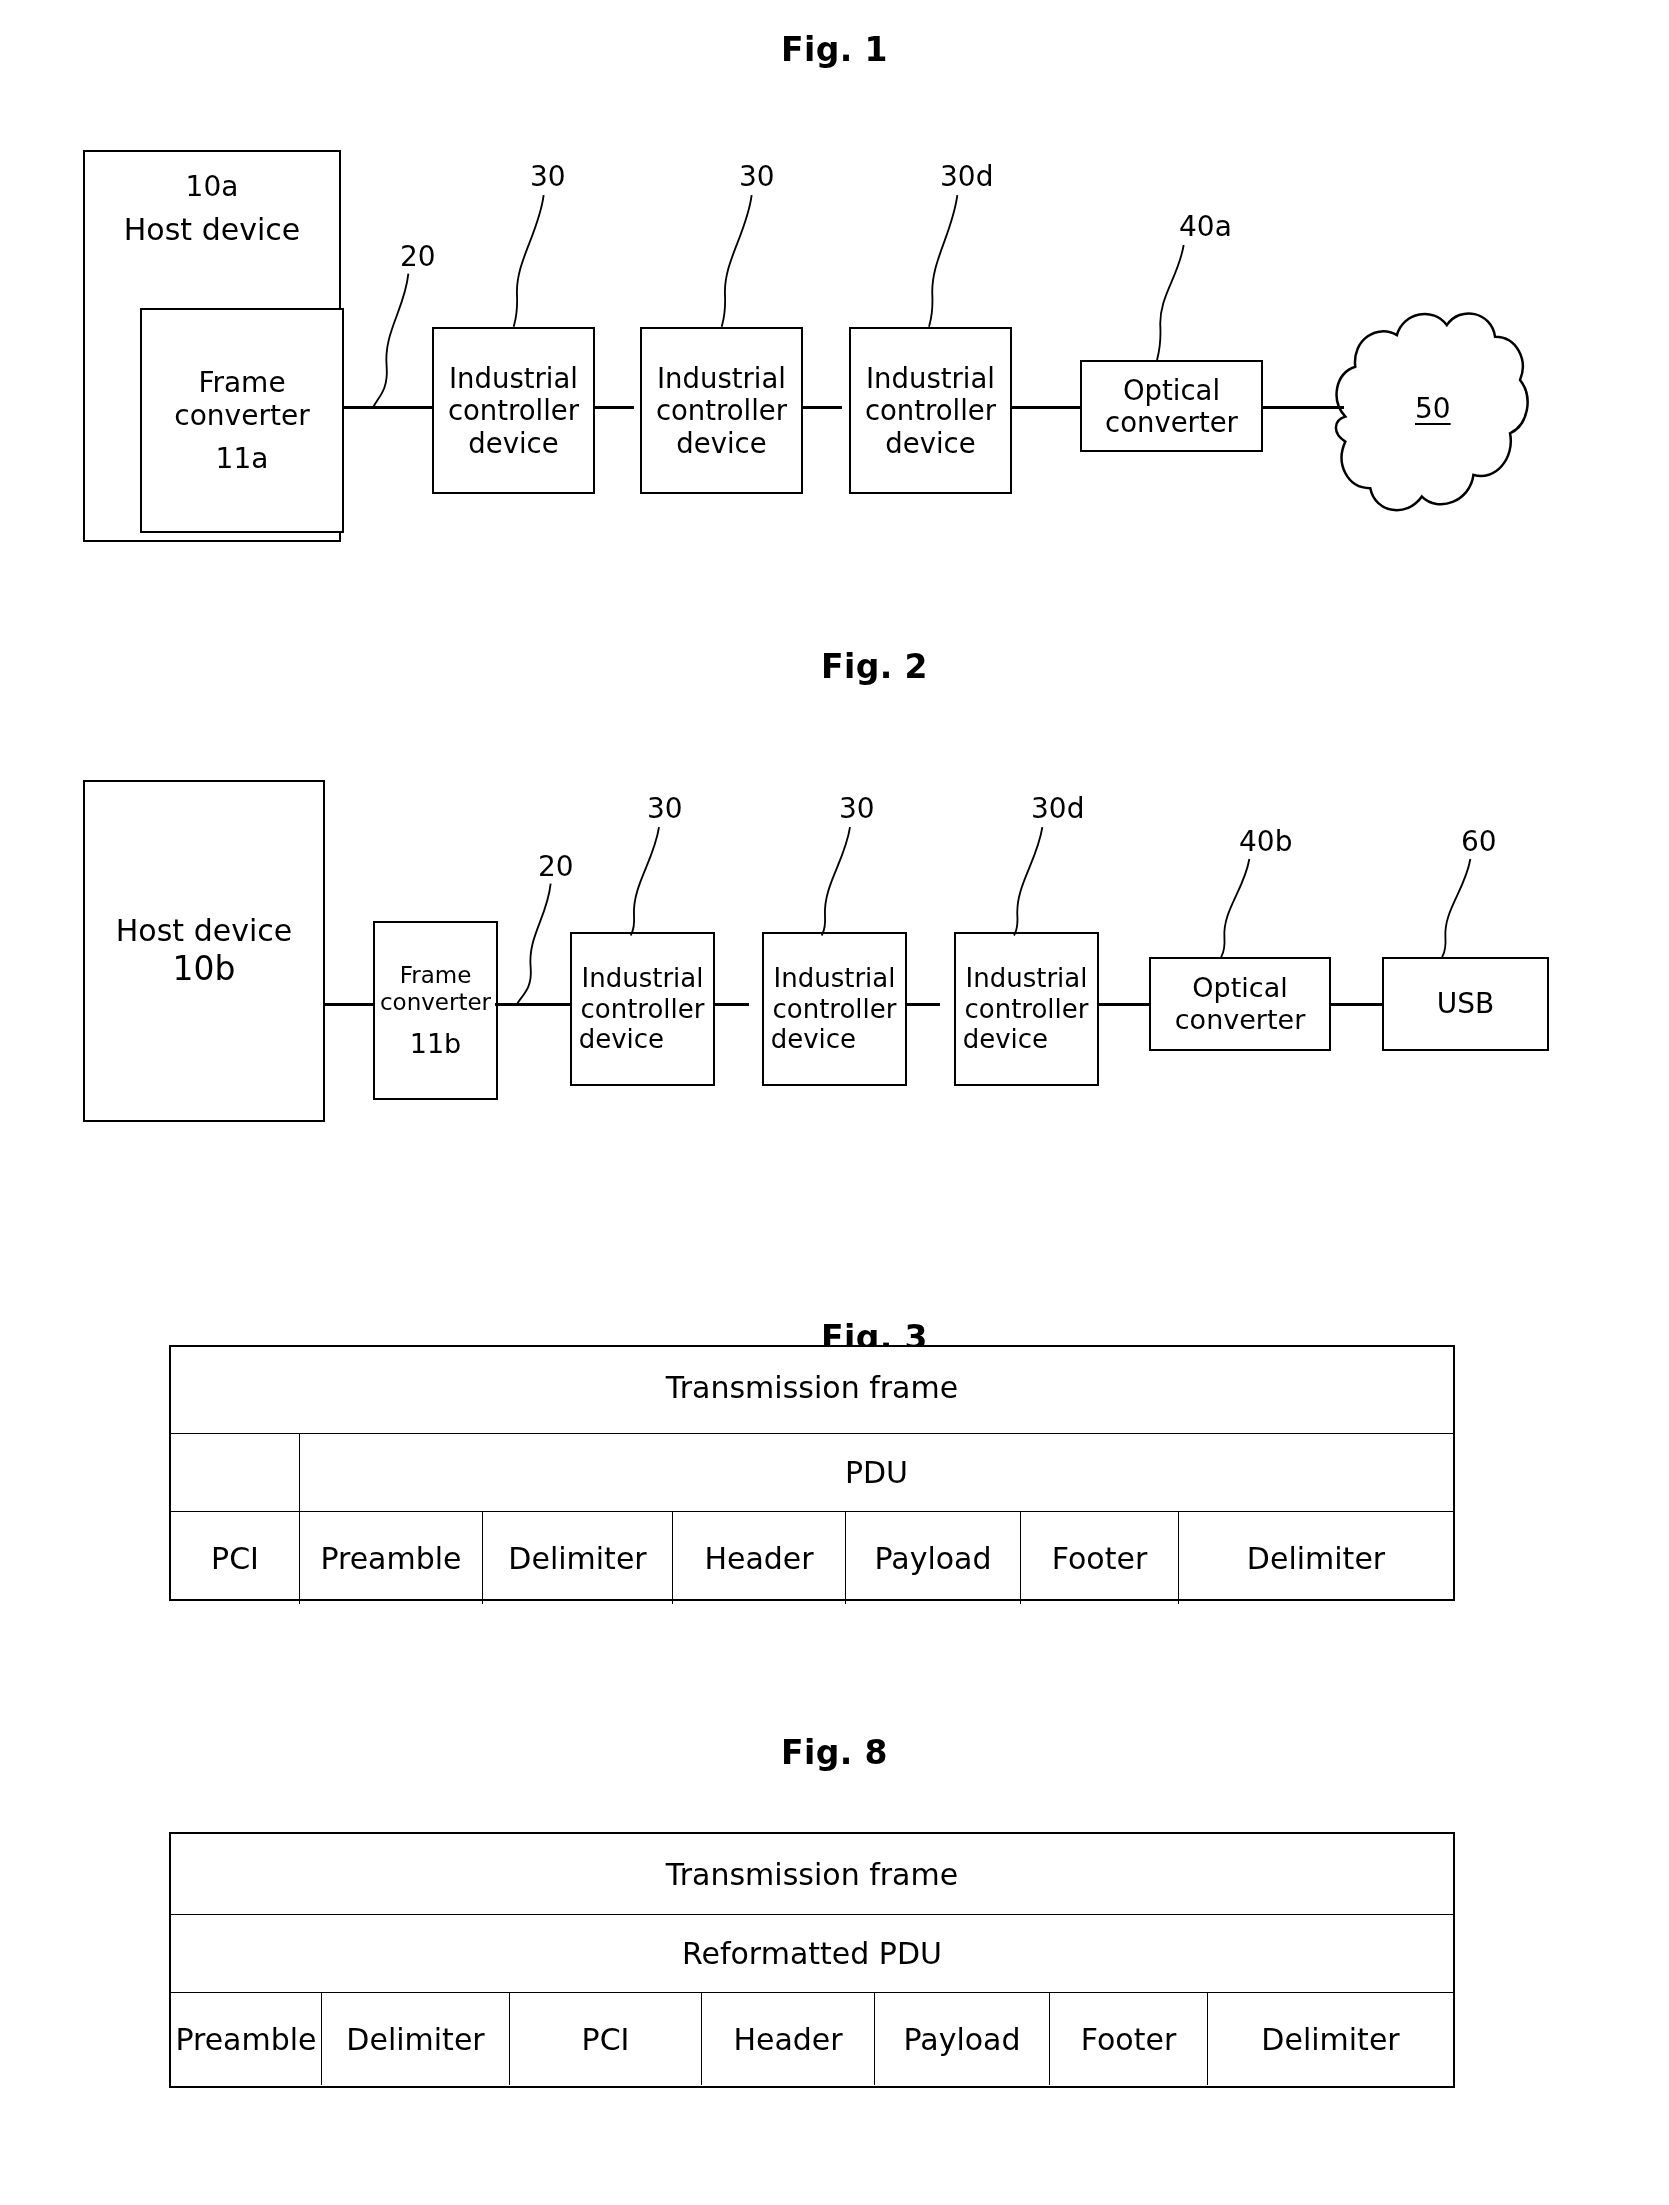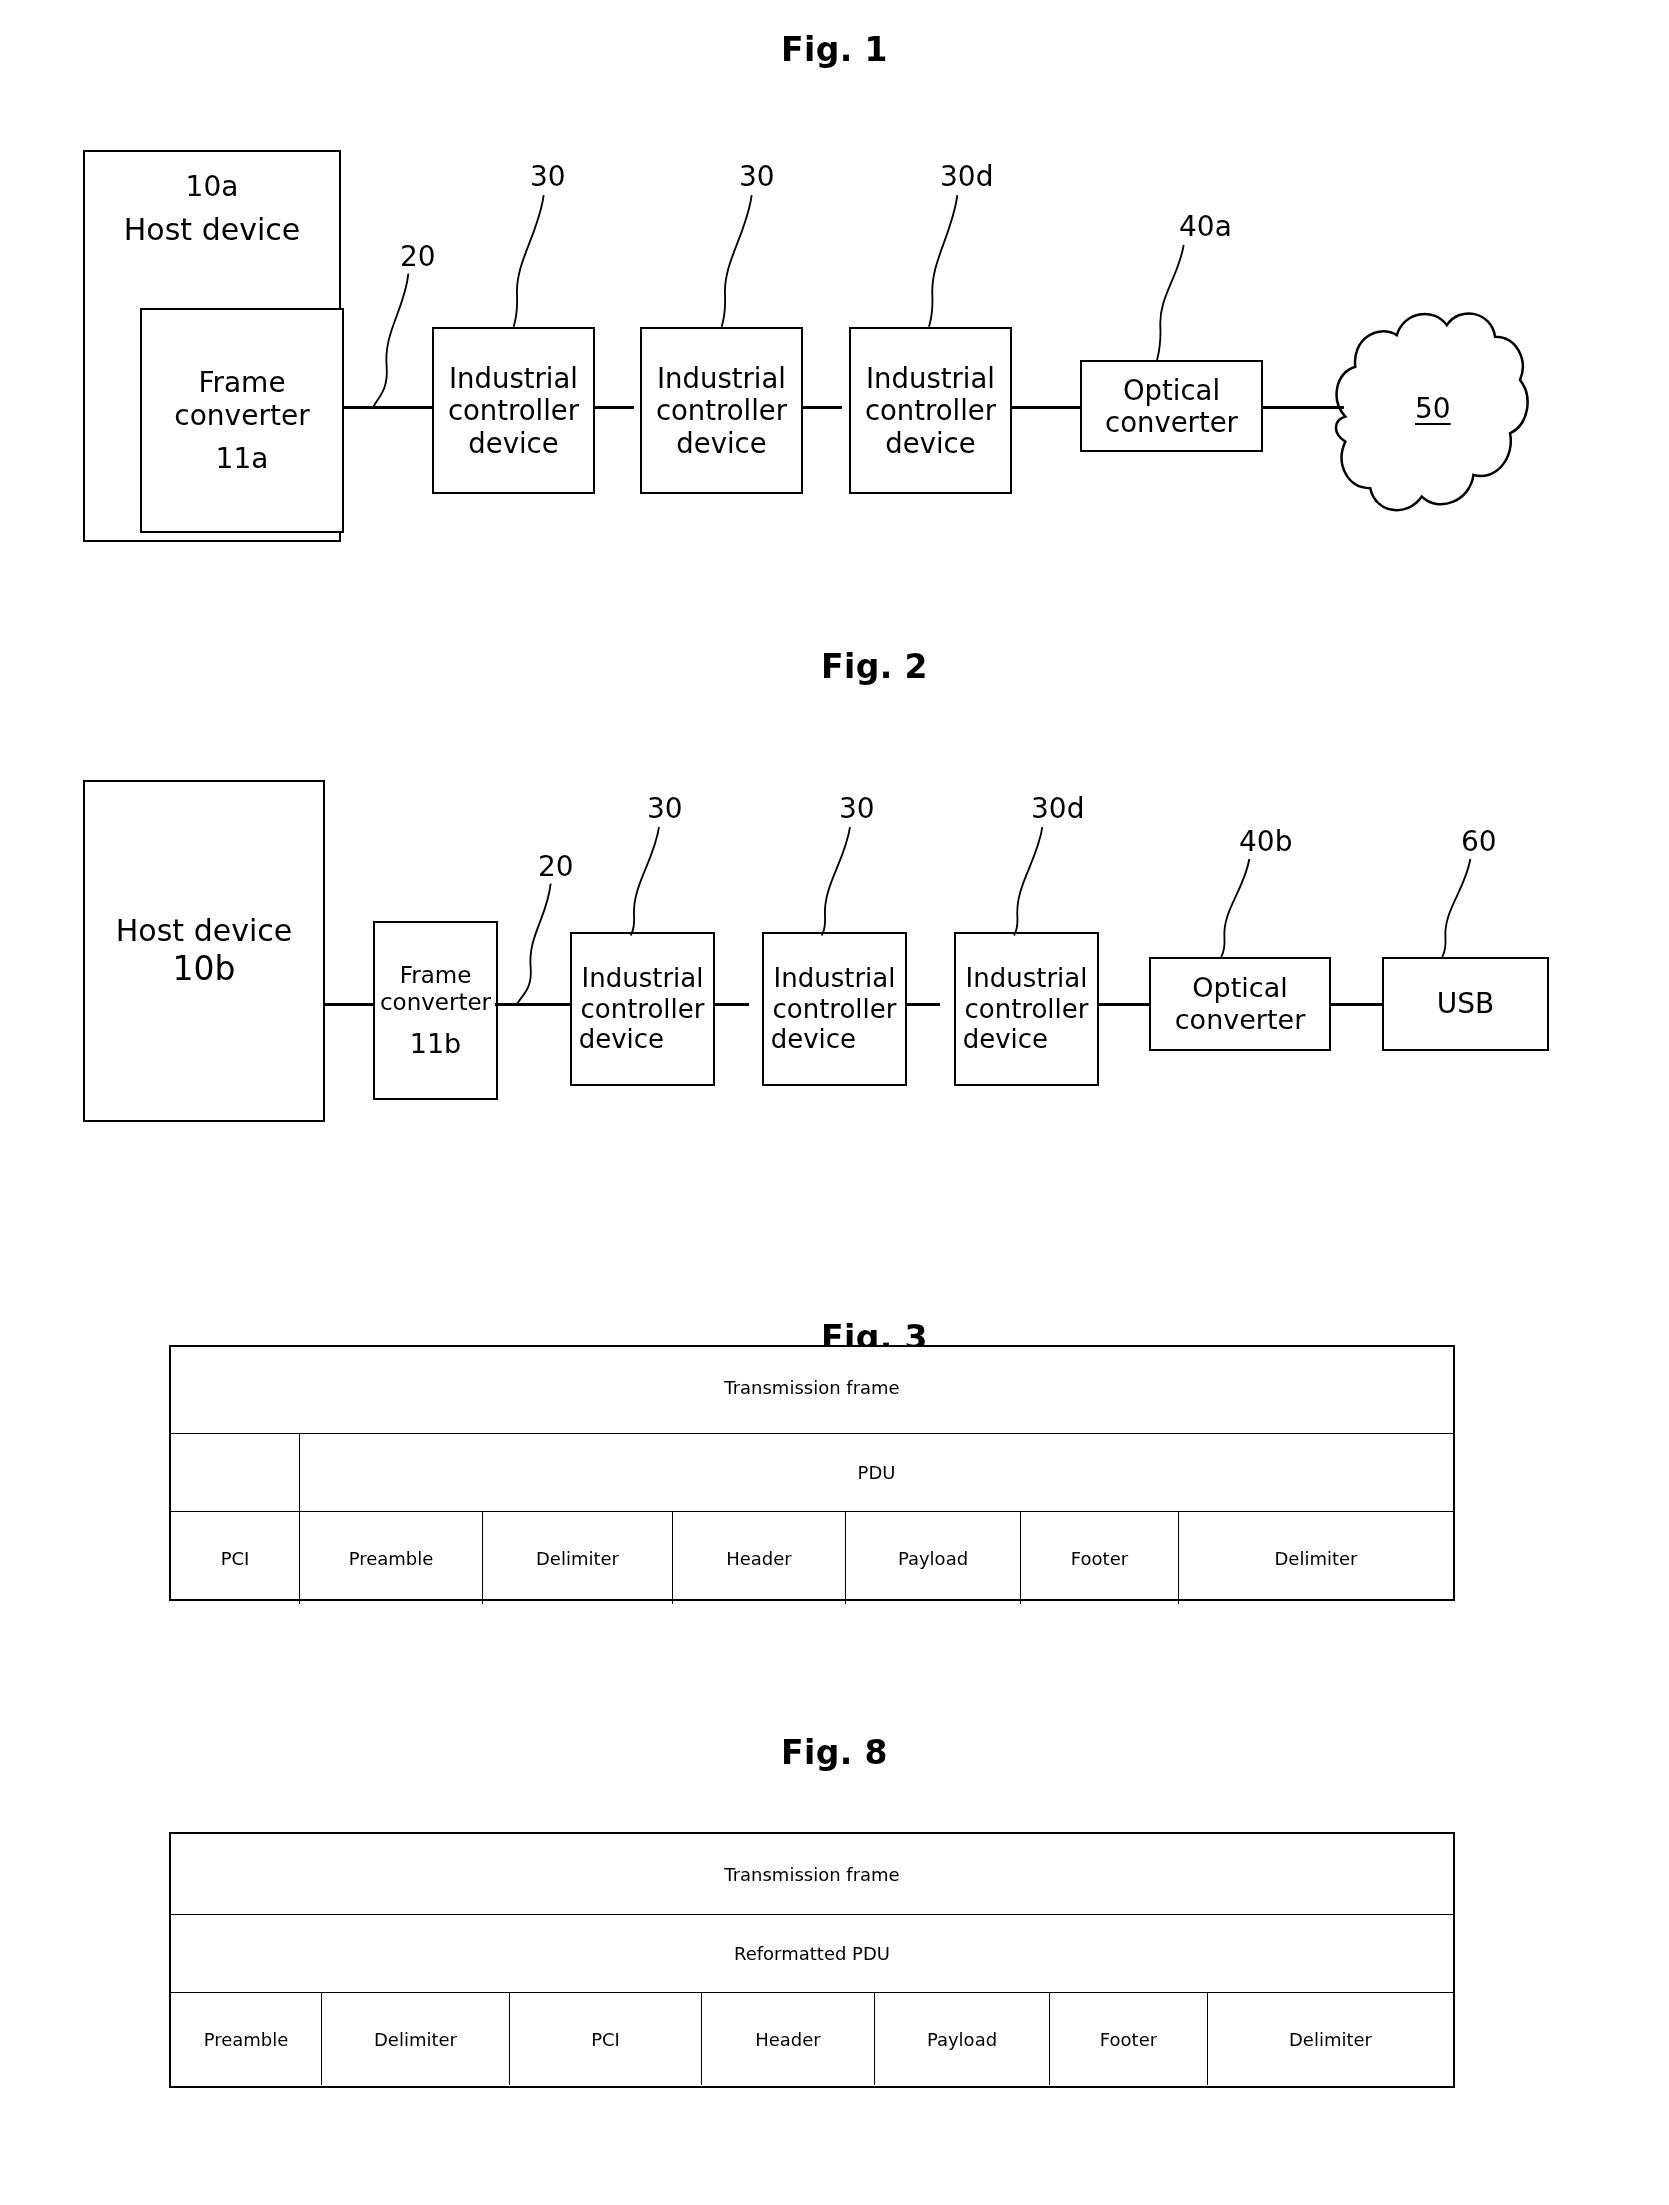--- a/index.html
+++ b/index.html
@@ -71,21 +71,21 @@
   .frow {
     position: relative;
     box-sizing: border-box;
     display: flex;
   }
   .fcell {
     box-sizing: border-box;
     display: flex;
     align-items: center;
     justify-content: center;
-    font-size: 18px;
+    font-size: 30px;
     color: #000;
     white-space: nowrap;
   }
   .cell-div { border-left: 1.7px solid #000; }
   .row-div { border-top: 1.7px solid #000; }
 
   
   .cloud-wrap { position: absolute; }
   .cloud-wrap svg { display: block; }
   .cloud-label {

